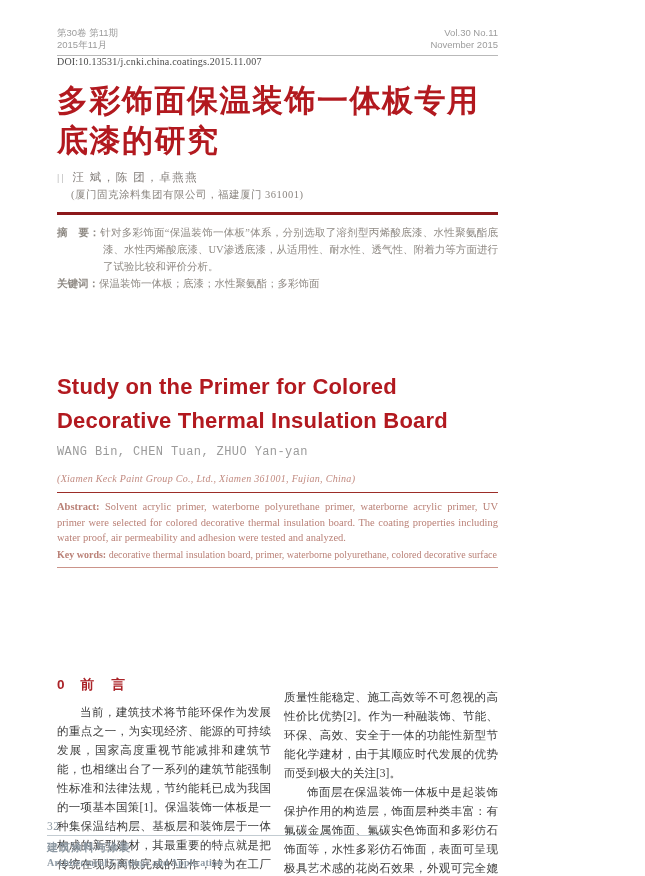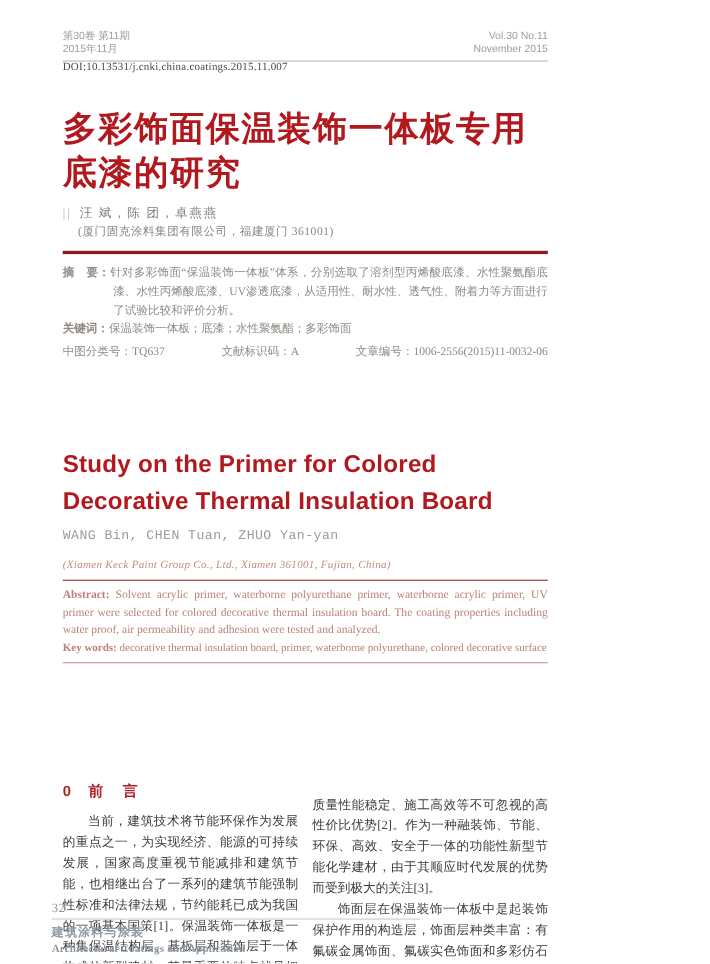--- a/index.html
+++ b/index.html
@@ -19,21 +19,21 @@
     font-size:9.5px;line-height:12px;color:#9c9c9c;
   }
   .jh-col{white-space:pre-line;}
   .jh-center{text-align:center;}
   .jh-center .cn{letter-spacing:5px;display:block;}
   .jh-right{text-align:right;}
   .header-rule{border:0;border-top:1px solid #b9b9b9;margin:4px 0 0 0;}
   .doi-line{font-size:10px;color:#4a4a4a;margin-top:0;letter-spacing:0.2px;}
   
   .title-cn{
-    margin-top:30px;
+    margin-top:14px;
     font-family:"Liberation Sans","DejaVu Sans",sans-serif;
     font-weight:bold;font-size:31px;line-height:40px;
     letter-spacing:1.5px;color:#b2191f;
   }
   .authors-row{margin-top:9px;display:flex;align-items:baseline;}
   .author-marker{color:#a9a9a9;font-size:11px;margin-right:7px;letter-spacing:2px;}
   .authors-cn{font-size:11.5px;color:#807b77;letter-spacing:1.5px;}
   .affiliation-cn{margin-top:3px;padding-left:14px;font-size:10.5px;color:#8b8680;letter-spacing:0.5px;}
   .thick-rule{height:3px;background:#8c181b;border:0;margin:10px 0 0 0;}
   
@@ -96,25 +96,20 @@
   </div>
   <div class="affiliation-cn">(厦门固克涂料集团有限公司，福建厦门 361001)</div>
   <hr class="thick-rule">
 
   <div class="abstract-cn hang">
     <span class="lab">摘　要：</span><span>针对多彩饰面“保温装饰一体板”体系，分别选取了溶剂型丙烯酸底漆、水性聚氨酯底漆、水性丙烯酸底漆、UV渗透底漆，从适用性、耐水性、透气性、附着力等方面进行了试验比较和评价分析。</span>
   </div>
   <div class="kw-cn">
     <span class="lab">关键词：</span><span>保温装饰一体板；底漆；水性聚氨酯；多彩饰面</span>
   </div>
-  <div class="clc-row">
-    <span><span>中图分类号：</span><span>TQ637</span></span>
-    <span><span>文献标识码：</span><span>A</span></span>
-    <span><span>文章编号：</span><span>1006-2556(2015)11-0032-06</span></span>
-  </div>
 
   <h2 class="title-en" style="margin-bottom:0;">Study on the Primer for Colored Decorative Thermal Insulation Board</h2>
   <div class="authors-en">WANG Bin, CHEN Tuan, ZHUO Yan-yan</div>
   <div class="affiliation-en">(Xiamen Keck Paint Group Co., Ltd., Xiamen 361001, Fujian, China)</div>
   <hr class="en-rule-top">
   <div class="abstract-en">
     <span class="lab">Abstract:</span>
     <span>Solvent acrylic primer, waterborne polyurethane primer, waterborne acrylic primer, UV primer were selected for colored decorative thermal insulation board. The coating properties including water proof, air permeability and adhesion were tested and analyzed.</span>
   </div>
   <div class="kw-en">

